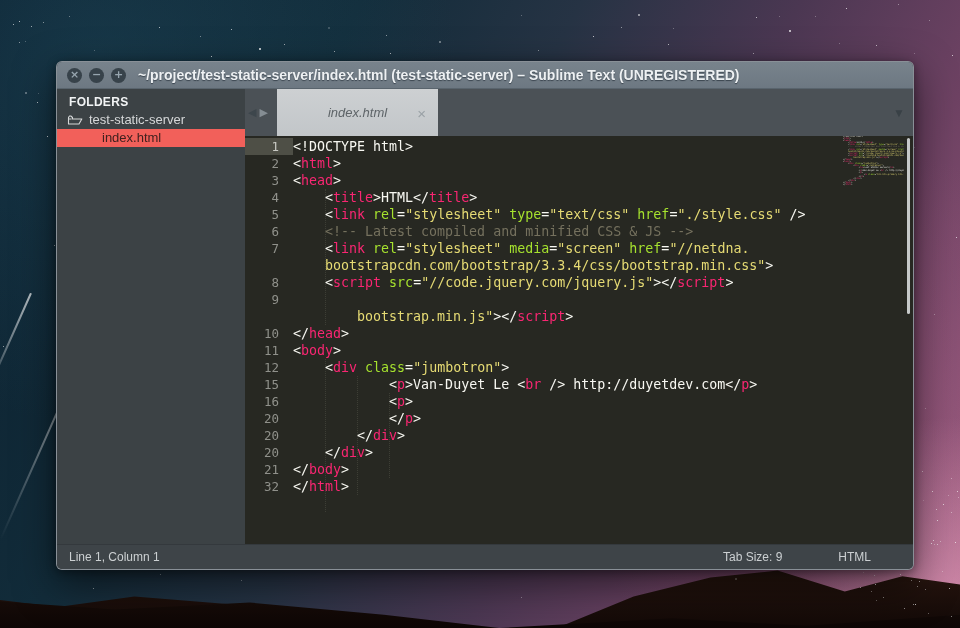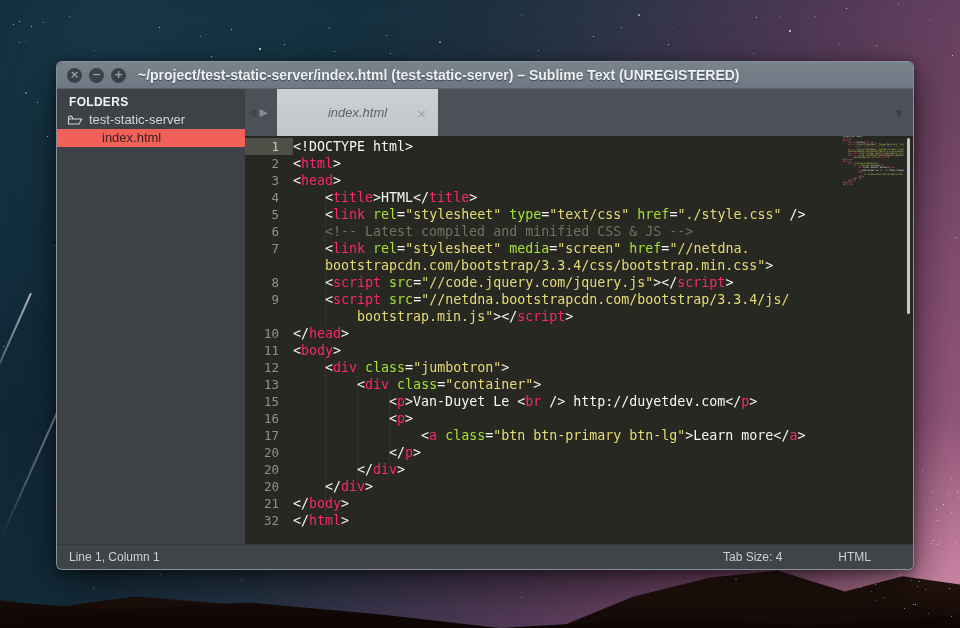--- a/index.html
+++ b/index.html
@@ -389,29 +389,27 @@
         <div class="code-rows" id="code-rows">
             <div class="crow"><span class="ln cur">1</span><span class="ct"><span class="tk-p">&lt;!DOCTYPE html&gt;</span></span></div>
             <div class="crow"><span class="ln">2</span><span class="ct"><span class="tk-p">&lt;</span><span class="tk-t">html</span><span class="tk-p">&gt;</span></span></div>
             <div class="crow"><span class="ln">3</span><span class="ct"><span class="tk-p">&lt;</span><span class="tk-t">head</span><span class="tk-p">&gt;</span></span></div>
             <div class="crow"><span class="ln">4</span><span class="ct"><span class="tk-p">    &lt;</span><span class="tk-t">title</span><span class="tk-p">&gt;HTML&lt;/</span><span class="tk-t">title</span><span class="tk-p">&gt;</span></span></div>
             <div class="crow"><span class="ln">5</span><span class="ct"><span class="tk-p">    &lt;</span><span class="tk-t">link</span><span class="tk-p"> </span><span class="tk-a">rel</span><span class="tk-p">=</span><span class="tk-s">"stylesheet"</span><span class="tk-p"> </span><span class="tk-a">type</span><span class="tk-p">=</span><span class="tk-s">"text/css"</span><span class="tk-p"> </span><span class="tk-a">href</span><span class="tk-p">=</span><span class="tk-s">"./style.css"</span><span class="tk-p"> /&gt;</span></span></div>
             <div class="crow"><span class="ln">6</span><span class="ct"><span class="tk-c">    &lt;!-- Latest compiled and minified CSS &amp; JS --&gt;</span></span></div>
             <div class="crow"><span class="ln">7</span><span class="ct"><span class="tk-p">    &lt;</span><span class="tk-t">link</span><span class="tk-p"> </span><span class="tk-a">rel</span><span class="tk-p">=</span><span class="tk-s">"stylesheet"</span><span class="tk-p"> </span><span class="tk-a">media</span><span class="tk-p">=</span><span class="tk-s">"screen"</span><span class="tk-p"> </span><span class="tk-a">href</span><span class="tk-p">=</span><span class="tk-s">"//netdna.</span></span></div>
             <div class="crow"><span class="ln"></span><span class="ct"><span class="tk-p">    </span><span class="tk-s">bootstrapcdn.com/bootstrap/3.3.4/css/bootstrap.min.css"</span><span class="tk-p">&gt;</span></span></div>
             <div class="crow"><span class="ln">8</span><span class="ct"><span class="tk-p">    &lt;</span><span class="tk-t">script</span><span class="tk-p"> </span><span class="tk-a">src</span><span class="tk-p">=</span><span class="tk-s">"//code.jquery.com/jquery.js"</span><span class="tk-p">&gt;&lt;/</span><span class="tk-t">script</span><span class="tk-p">&gt;</span></span></div>
-            <div class="crow"><span class="ln">9</span><span class="ct"><span class="tk-p">    &lt;</span><span class="tk-t">script</span><span class="tk-p"> </span><span class="tk-a">src</span><span class="tk-p">=</span><span class="tk-s">"//netdna.bootstrapcdn.com/bootstrap/3.3.4/js/</span></span></div>
+            <div class="crow"><span class="ln">9</span></div>
             <div class="crow"><span class="ln"></span><span class="ct"><span class="tk-p">        </span><span class="tk-s">bootstrap.min.js"</span><span class="tk-p">&gt;&lt;/</span><span class="tk-t">script</span><span class="tk-p">&gt;</span></span></div>
             <div class="crow"><span class="ln">10</span><span class="ct"><span class="tk-p">&lt;/</span><span class="tk-t">head</span><span class="tk-p">&gt;</span></span></div>
             <div class="crow"><span class="ln">11</span><span class="ct"><span class="tk-p">&lt;</span><span class="tk-t">body</span><span class="tk-p">&gt;</span></span></div>
             <div class="crow"><span class="ln">12</span><span class="ct"><span class="tk-p">    &lt;</span><span class="tk-t">div</span><span class="tk-p"> </span><span class="tk-a">class</span><span class="tk-p">=</span><span class="tk-s">"jumbotron"</span><span class="tk-p">&gt;</span></span></div>
-            <div class="crow"><span class="ln">13</span><span class="ct"><span class="tk-p">        &lt;</span><span class="tk-t">div</span><span class="tk-p"> </span><span class="tk-a">class</span><span class="tk-p">=</span><span class="tk-s">"container"</span><span class="tk-p">&gt;</span></span></div>
             <div class="crow"><span class="ln">15</span><span class="ct"><span class="tk-p">            &lt;</span><span class="tk-t">p</span><span class="tk-p">&gt;Van-Duyet Le &lt;</span><span class="tk-t">br</span><span class="tk-p"> /&gt; http://duyetdev.com&lt;/</span><span class="tk-t">p</span><span class="tk-p">&gt;</span></span></div>
             <div class="crow"><span class="ln">16</span><span class="ct"><span class="tk-p">            &lt;</span><span class="tk-t">p</span><span class="tk-p">&gt;</span></span></div>
-            <div class="crow"><span class="ln">17</span><span class="ct"><span class="tk-p">                &lt;</span><span class="tk-t">a</span><span class="tk-p"> </span><span class="tk-a">class</span><span class="tk-p">=</span><span class="tk-s">"btn btn-primary btn-lg"</span><span class="tk-p">&gt;Learn more&lt;/</span><span class="tk-t">a</span><span class="tk-p">&gt;</span></span></div>
             <div class="crow"><span class="ln">20</span><span class="ct"><span class="tk-p">            &lt;/</span><span class="tk-t">p</span><span class="tk-p">&gt;</span></span></div>
             <div class="crow"><span class="ln">20</span><span class="ct"><span class="tk-p">        &lt;/</span><span class="tk-t">div</span><span class="tk-p">&gt;</span></span></div>
             <div class="crow"><span class="ln">20</span><span class="ct"><span class="tk-p">    &lt;/</span><span class="tk-t">div</span><span class="tk-p">&gt;</span></span></div>
             <div class="crow"><span class="ln">21</span><span class="ct"><span class="tk-p">&lt;/</span><span class="tk-t">body</span><span class="tk-p">&gt;</span></span></div>
             <div class="crow"><span class="ln">32</span><span class="ct"><span class="tk-p">&lt;/</span><span class="tk-t">html</span><span class="tk-p">&gt;</span></span></div>
           </div>
         <div class="minimap" id="minimap">
             <div class="mrow"><span class="tk-p">&lt;!DOCTYPE html&gt;</span></div>
             <div class="mrow"><span class="tk-p">&lt;</span><span class="tk-t">html</span><span class="tk-p">&gt;</span></div>
             <div class="mrow"><span class="tk-p">&lt;</span><span class="tk-t">head</span><span class="tk-p">&gt;</span></div>
@@ -438,18 +436,18 @@
             <div class="mrow"><span class="tk-p">&lt;/</span><span class="tk-t">html</span><span class="tk-p">&gt;</span></div>
           </div>
         <div class="vscroll"></div>
       </div>
     </div>
   </div>
 
   <div class="statusbar">
     <div class="sb-left">Line 1, Column 1</div>
     <div class="sb-right">
-      <span>Tab Size: 4</span>
+      <span>Tab Size: 9</span>
       <span>HTML</span>
     </div>
   </div>
 
 </div>
 
 </body></html>

